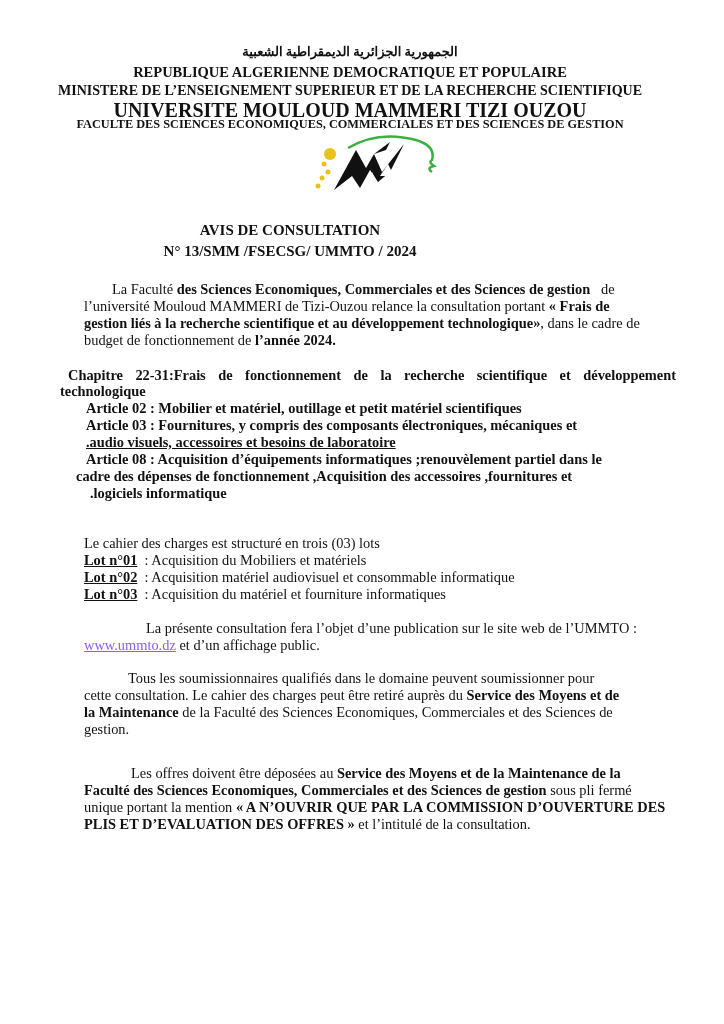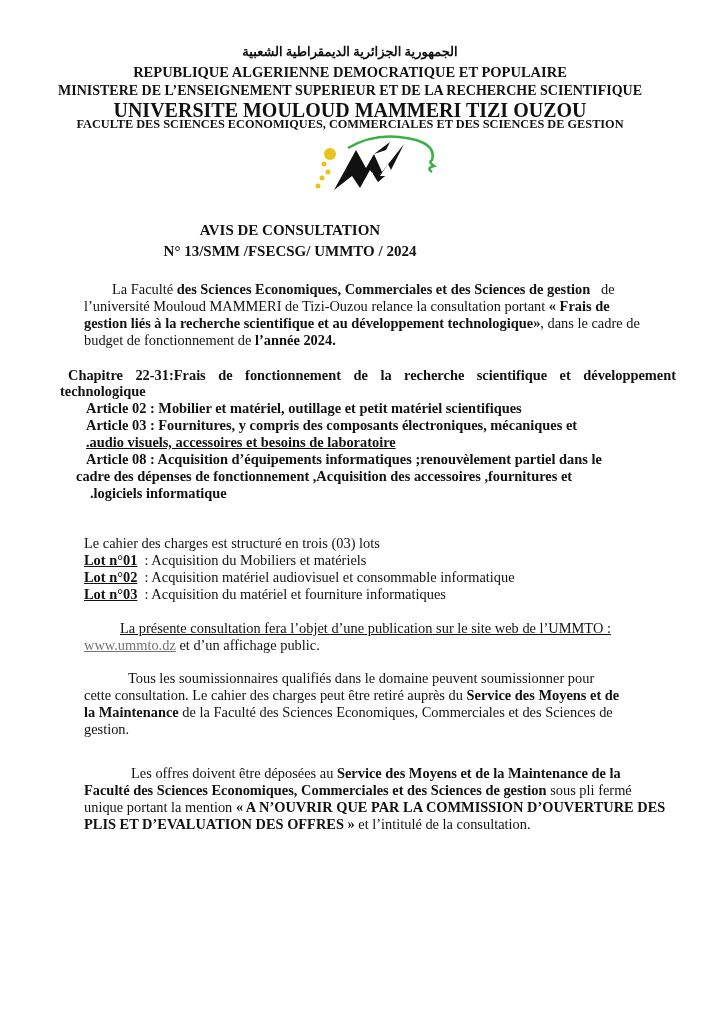--- a/index.html
+++ b/index.html
@@ -15,21 +15,21 @@
     .h2 { top: 83px; font-size: 14px; }
     .h3 { top: 99px; font-size: 20px; }
     .h4 { top: 117px; font-size: 12.3px; }
     .logo { left: 308px; top: 132px; width: 132px; height: 64px; }
     .title { left: 0; width: 580px; text-align: center; font-weight: bold; font-size: 15px; white-space: nowrap; }
     .t1 { top: 222px; }
     .t2 { top: 243px; }
     .line { left: 84px; font-size: 14.4px; white-space: nowrap; line-height: 18px; }
     .b { font-weight: bold; }
     .u { text-decoration: underline; font-weight: bold; }
-    a.link { color: #737373; text-decoration: underline; }
+    a.link { color: #8b5cf6; text-decoration: underline; }
     .justify { text-align: justify; text-align-last: justify; }
   </style>
 </head>
 <body>
 
 <div class="abs hdr arabic">الجمهورية الجزائرية الديمقراطية الشعبية</div>
 <div class="abs hdr h1">REPUBLIQUE ALGERIENNE DEMOCRATIQUE ET POPULAIRE</div>
 <div class="abs hdr h2">MINISTERE DE L’ENSEIGNEMENT SUPERIEUR ET DE LA RECHERCHE SCIENTIFIQUE</div>
 <div class="abs hdr h3">UNIVERSITE MOULOUD MAMMERI TIZI OUZOU</div>
 <div class="abs hdr h4">FACULTE DES SCIENCES ECONOMIQUES, COMMERCIALES ET DES SCIENCES DE GESTION</div>
@@ -76,21 +76,21 @@
 <div class="abs line" style="top:551px;">
   <span class="u">Lot n°01</span><span class="b">&nbsp;</span><span> : Acquisition du Mobiliers et matériels</span>
 </div>
 <div class="abs line" style="top:568px;">
   <span class="u">Lot n°02</span><span class="b">&nbsp;</span><span> : Acquisition matériel audiovisuel et consommable informatique</span>
 </div>
 <div class="abs line" style="top:585px;">
   <span class="u">Lot n°03</span><span class="b">&nbsp;</span><span> : Acquisition du matériel et fourniture informatiques</span>
 </div>
 
-<div class="abs line" style="top:619px; left:120px;text-decoration:underline;">La présente consultation fera l’objet d’une publication sur le site web de l’UMMTO :</div>
+<div class="abs line" style="top:619px; left:146px;">La présente consultation fera l’objet d’une publication sur le site web de l’UMMTO :</div>
 <div class="abs line" style="top:636px;">
   <a class="link" href="#">www.ummto.dz</a><span> et d’un affichage public.</span>
 </div>
 
 <div class="abs line" style="top:669px; left:128px;">Tous les soumissionnaires qualifiés dans le domaine peuvent soumissionner pour</div>
 <div class="abs line" style="top:686px;">
   <span>cette consultation. Le cahier des charges  peut être retiré auprès du </span><span class="b">Service des Moyens et de</span>
 </div>
 <div class="abs line" style="top:703px;">
   <span class="b">la Maintenance</span><span>  de la Faculté  des Sciences Economiques, Commerciales et des Sciences de</span>

